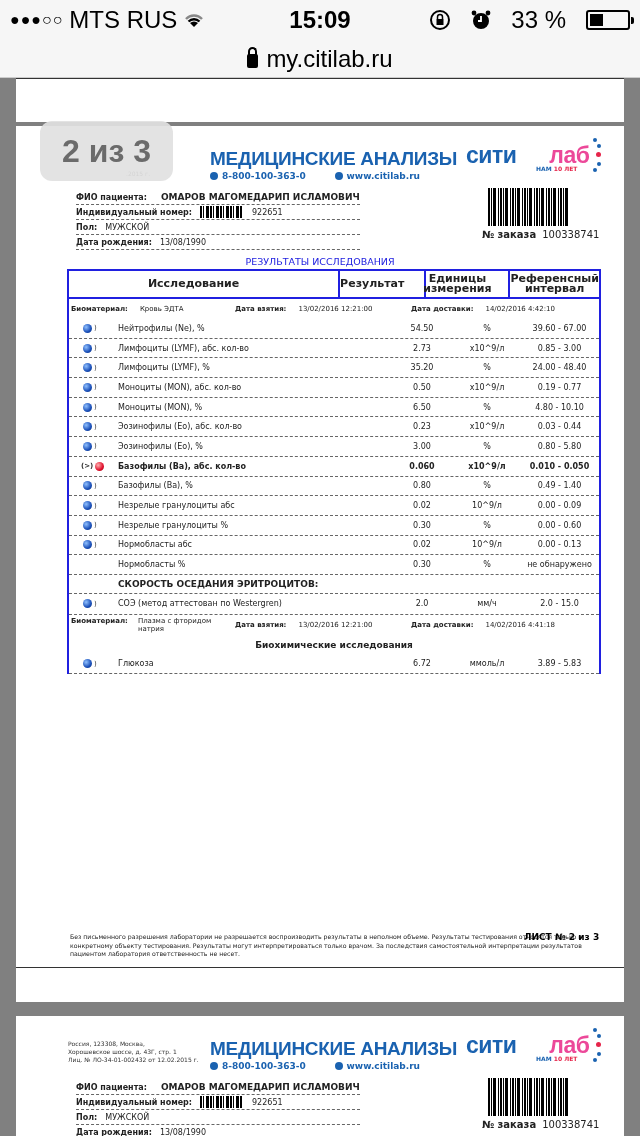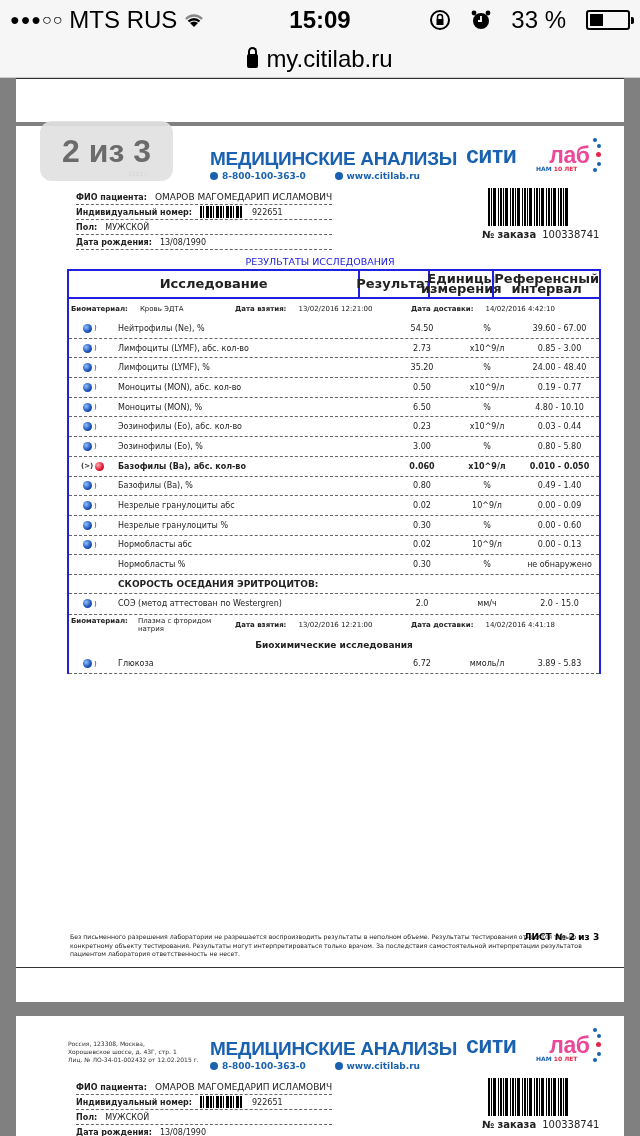--- a/index.html
+++ b/index.html
@@ -33,30 +33,30 @@
   .logo-text .red { color: #ec4899; margin-left: 33px; }
   .logo-sub { font-size: 6px; color: #1a62b0; font-weight: bold; text-align: right; margin-top: -4px; margin-right: 12px; }
   .logo-sub .red { color: #e6244a; }
   .logo-dots { position: absolute; right: -14px; top: -4px; width: 14px; height: 36px; }
   .logo-dots i { position: absolute; width: 4px; height: 4px; border-radius: 50%; background: #1a62b0; }
   .logo-dots i.r { background: #e6244a; width: 5px; height: 5px; }
 
   .pinfo { position: absolute; left: 60px; font-size: 8px; color: #222; }
   .pinfo .row { display: flex; align-items: center; height: 15px; }
   .pinfo .lbl { font-weight: bold; margin-right: 8px; }
-  .pinfo .name { font-weight: normal; font-size: 9px; }
+  .pinfo .name { font-weight: bold; font-size: 9px; margin-left: 6px; }
   .barcode-s { width: 42px; height: 12px; margin: 0 10px 0 0; background: repeating-linear-gradient(90deg, #000 0 2px, #fff 2px 3px, #000 3px 4px, #fff 4px 6px, #000 6px 9px, #fff 9px 10px); }
   .order { position: absolute; left: 466px; font-size: 10px; color: #222; }
   .barcode-l { width: 80px; height: 38px; margin-left: 6px; background: repeating-linear-gradient(90deg, #000 0 2px, #fff 2px 3px, #000 3px 4px, #fff 4px 5px, #000 5px 8px, #fff 8px 10px, #000 10px 11px, #fff 11px 12px); }
   .order .txt { margin-top: 3px; }
   .order .txt b { margin-right: 6px; }
 
   .results-title { position: absolute; left: 0; width: 608px; top: 130px; text-align: center; color: #2020e0; font-size: 9.5px; }
   .rtable { position: absolute; left: 51px; top: 143px; width: 534px; border: 2px solid #2020e0; border-bottom: none; font-size: 8px; color: #222; }
-  .thead { display: flex; height: 28px; border-bottom: 2px solid #2020e0; font-weight: bold; font-size: 13px; }
+  .thead { display: flex; height: 28px; border-bottom: 2px solid #2020e0; font-weight: bold; font-size: 11px; gap: 20px; }
   .thead div { display: flex; align-items: center; justify-content: center; text-align: center; line-height: 10px; }
   .c1 { width: 311px; } .c2 { width: 70px; border-left: 2px solid #2020e0; } .c3 { width: 64px; border-left: 2px solid #2020e0; } .c4 { flex: 1; border-left: 2px solid #2020e0; }
   .bio { display: flex; height: 20px; align-items: center; font-size: 7px; padding-left: 2px; }
   .bio b { margin-right: 12px; }
   .bio .b1 { width: 164px; display: flex; align-items: center; }
   .bio .b2 { width: 176px; display: flex; align-items: center; }
   .bio .b3 { display: flex; align-items: center; }
   .section { height: 19px; display: flex; align-items: center; justify-content: center; font-weight: bold; font-size: 9px; }
   .section.left { justify-content: flex-start; padding-left: 49px; border-bottom: 1px dashed #666; }
   .row { display: flex; height: 19.7px; align-items: center; border-bottom: 1px dashed #666; }

